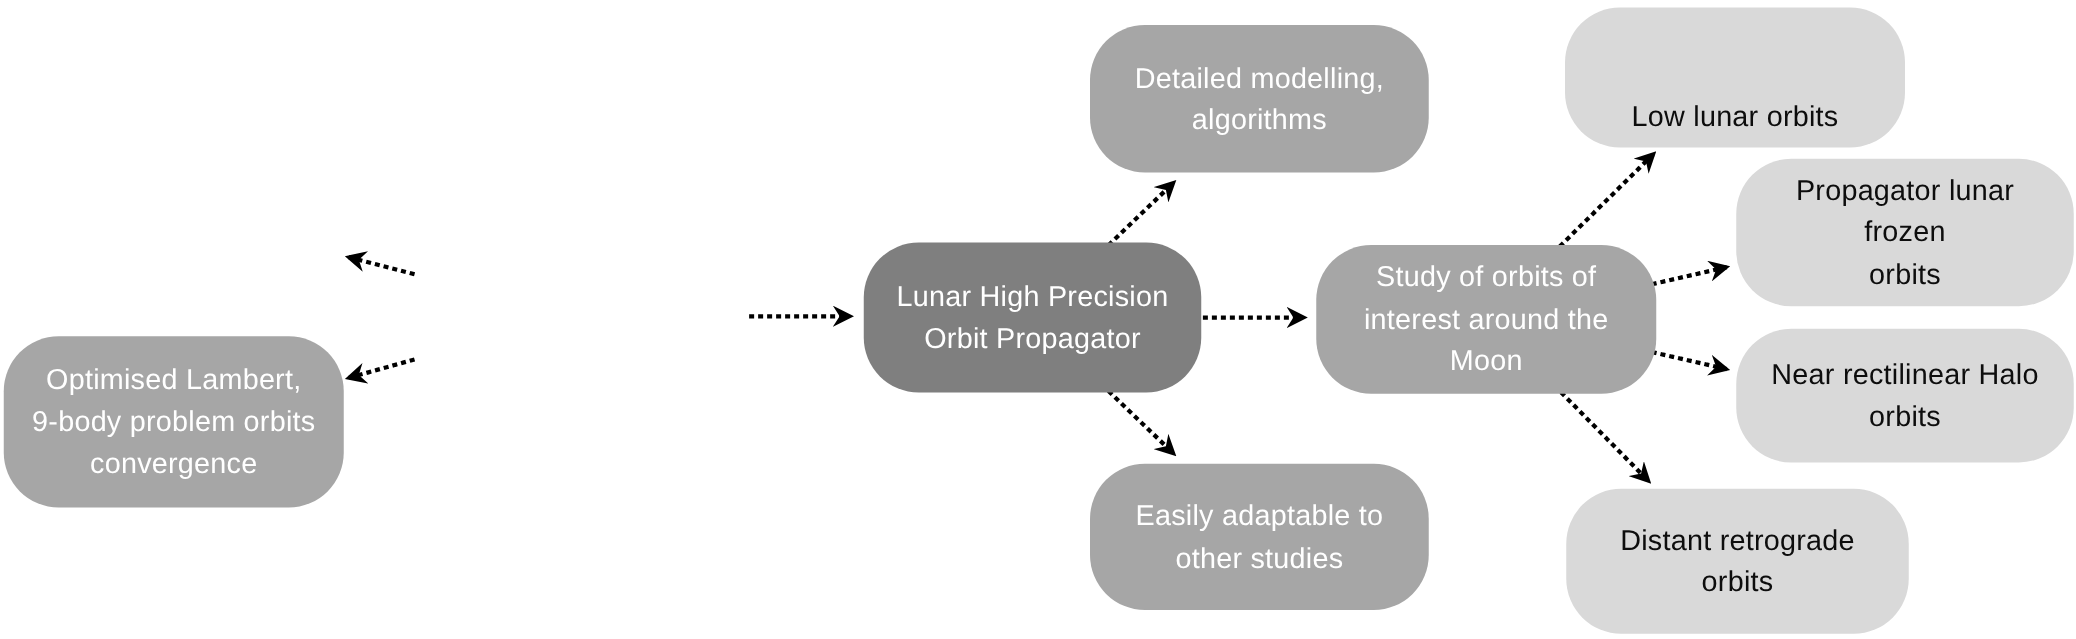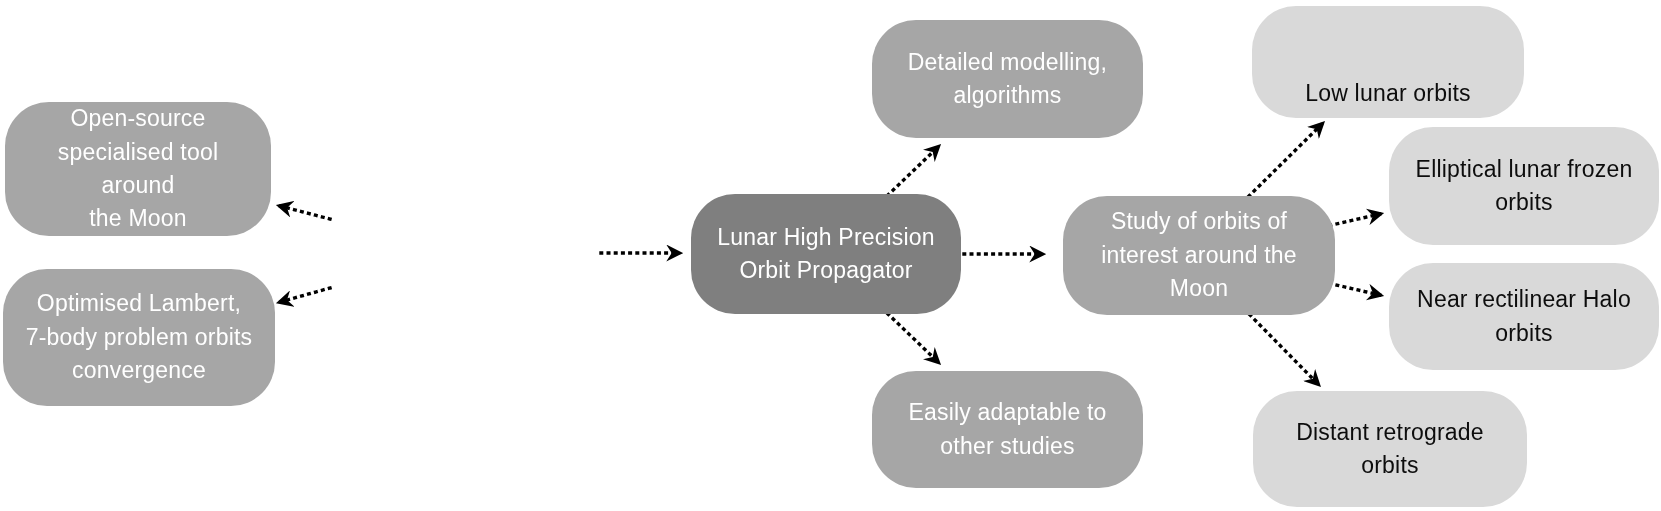--- a/index.html
+++ b/index.html
@@ -64,60 +64,55 @@
     <line class="edge-line" x1="601" y1="253" x2="679" y2="253" marker-end="url(#ah)"></line>
     <line class="edge-line" x1="888" y1="195" x2="938" y2="147" marker-end="url(#ah)"></line>
     <line class="edge-line" x1="888" y1="314" x2="938" y2="362" marker-end="url(#ah)"></line>
     <line class="edge-line" x1="964" y1="254" x2="1042" y2="254" marker-end="url(#ah)"></line>
     <line class="edge-line" x1="1249" y1="196" x2="1322" y2="124" marker-end="url(#ah)"></line>
     <line class="edge-line" x1="1323" y1="227" x2="1380" y2="214" marker-end="url(#ah)"></line>
     <line class="edge-line" x1="1323" y1="282" x2="1380" y2="295" marker-end="url(#ah)"></line>
     <line class="edge-line" x1="1250" y1="315" x2="1318" y2="384" marker-end="url(#ah)"></line>
   </svg>
 
-  <div class="node" style="left: 5px; top: 102px; width: 266px; height: 134px; background: rgb(166, 166, 166); color: rgb(255, 255, 255);">
-    <span class="node-label">Open-source
-specialised tool around
-the Moon</span>
-  </div>
 
   <div class="node" style="left: 3px; top: 269px; width: 272px; height: 137px; background: rgb(166, 166, 166); color: rgb(255, 255, 255);">
     <span class="node-label">Optimised Lambert,
-7-body problem orbits
+9-body problem orbits
 convergence</span>
   </div>
 
 
   <div class="node" style="left: 691px; top: 194px; width: 270px; height: 120px; background: rgb(127, 127, 127); color: rgb(255, 255, 255);">
     <span class="node-label">Lunar High Precision
 Orbit Propagator</span>
   </div>
 
   <div class="node" style="left: 872px; top: 20px; width: 271px; height: 118px; background: rgb(166, 166, 166); color: rgb(255, 255, 255);">
     <span class="node-label">Detailed modelling,
 algorithms</span>
   </div>
 
   <div class="node" style="left: 872px; top: 371px; width: 271px; height: 117px; background: rgb(166, 166, 166); color: rgb(255, 255, 255);">
     <span class="node-label">Easily adaptable to
 other studies</span>
   </div>
 
-  <div class="node" style="left: 1053px; top: 196px; width: 272px; height: 119px; background: rgb(166, 166, 166); color: rgb(255, 255, 255); margin-left: 10px;">
+  <div class="node" style="left: 1053px; top: 196px; width: 272px; height: 119px; background: rgb(166, 166, 166); color: rgb(255, 255, 255);">
     <span class="node-label">Study of orbits of
 interest around the
 Moon</span>
   </div>
 
   <div class="node" style="left: 1252px; top: 6px; width: 272px; height: 112px; background: rgb(217, 217, 217); color: rgb(13, 13, 13); align-items: flex-end;">
     <span class="node-label">Low lunar orbits</span>
   </div>
 
   <div class="node" style="left: 1389px; top: 127px; width: 270px; height: 118px; background: rgb(217, 217, 217); color: rgb(13, 13, 13);">
-    <span class="node-label">Elliptical lunar frozen
+    <span class="node-label">Propagator lunar frozen
 orbits</span>
   </div>
 
   <div class="node" style="left: 1389px; top: 263px; width: 270px; height: 107px; background: rgb(217, 217, 217); color: rgb(13, 13, 13);">
     <span class="node-label">Near rectilinear Halo
 orbits</span>
   </div>
 
   <div class="node" style="left: 1253px; top: 391px; width: 274px; height: 116px; background: rgb(217, 217, 217); color: rgb(13, 13, 13);">
     <span class="node-label">Distant retrograde

